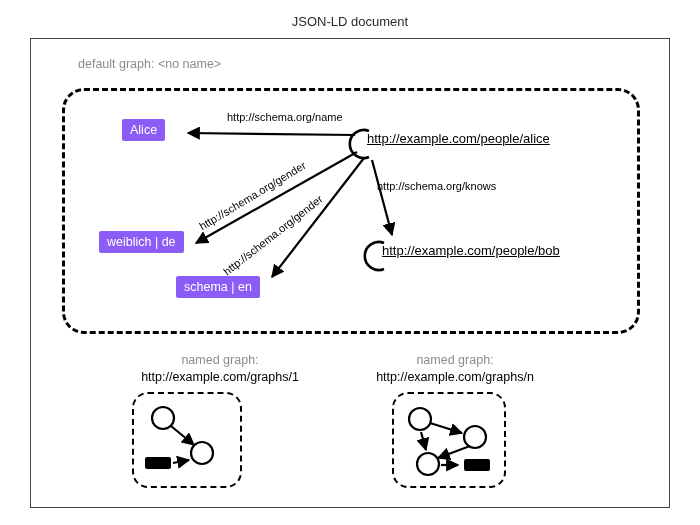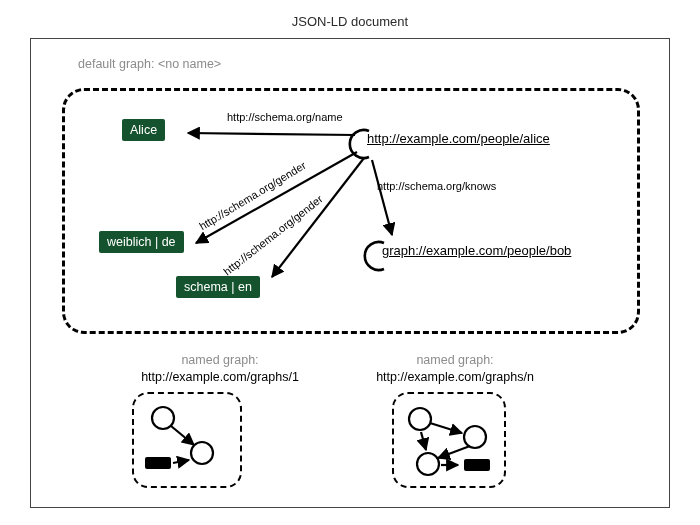--- a/index.html
+++ b/index.html
@@ -61,21 +61,21 @@
     position: absolute;
     left: 0;
     top: 0;
     width: 700px;
     height: 525px;
     pointer-events: none;
   }
   
   .literal {
     position: absolute;
-    background: #14532d;
+    background: #8b5cf6;
     color: #ffffff;
     font-size: 12.5px;
     padding: 4px 8px;
     border-radius: 2px;
     white-space: nowrap;
     line-height: 14px;
   }
   .lit-alice { left: 122px; top: 119px; }
   .lit-weiblich { left: 99px; top: 231px; }
   .lit-female { left: 176px; top: 276px; }
@@ -182,21 +182,21 @@
     <line x1="470" y1="446" x2="438" y2="458" stroke="#000" stroke-width="2.2" marker-end="url(#arrow)"></line>
     <line x1="421" y1="432" x2="426" y2="450" stroke="#000" stroke-width="2.2" marker-end="url(#arrow)"></line>
     <line x1="441" y1="465" x2="458" y2="465" stroke="#000" stroke-width="2.2" marker-end="url(#arrow)"></line>
   </svg>
 
   <div class="literal lit-alice">Alice</div>
   <div class="literal lit-weiblich">weiblich | de</div>
   <div class="literal lit-female">schema | en</div>
 
   <div class="iri-label iri-alice">http://example.com/people/alice</div>
-  <div class="iri-label iri-bob">graph://example.com/people/bob</div>
+  <div class="iri-label iri-bob">http://example.com/people/bob</div>
 
   <div class="edge-label el-name">http://schema.org/name</div>
   <div class="edge-label el-gender1">http://schema.org/gender</div>
   <div class="edge-label el-gender2">http://schema.org/gender</div>
   <div class="edge-label el-knows">http://schema.org/knows</div>
 
   <div class="ng-caption ng1-caption">
     <span class="ng-top">named graph:</span>
     <span class="ng-name">http://example.com/graphs/1</span>
   </div>

